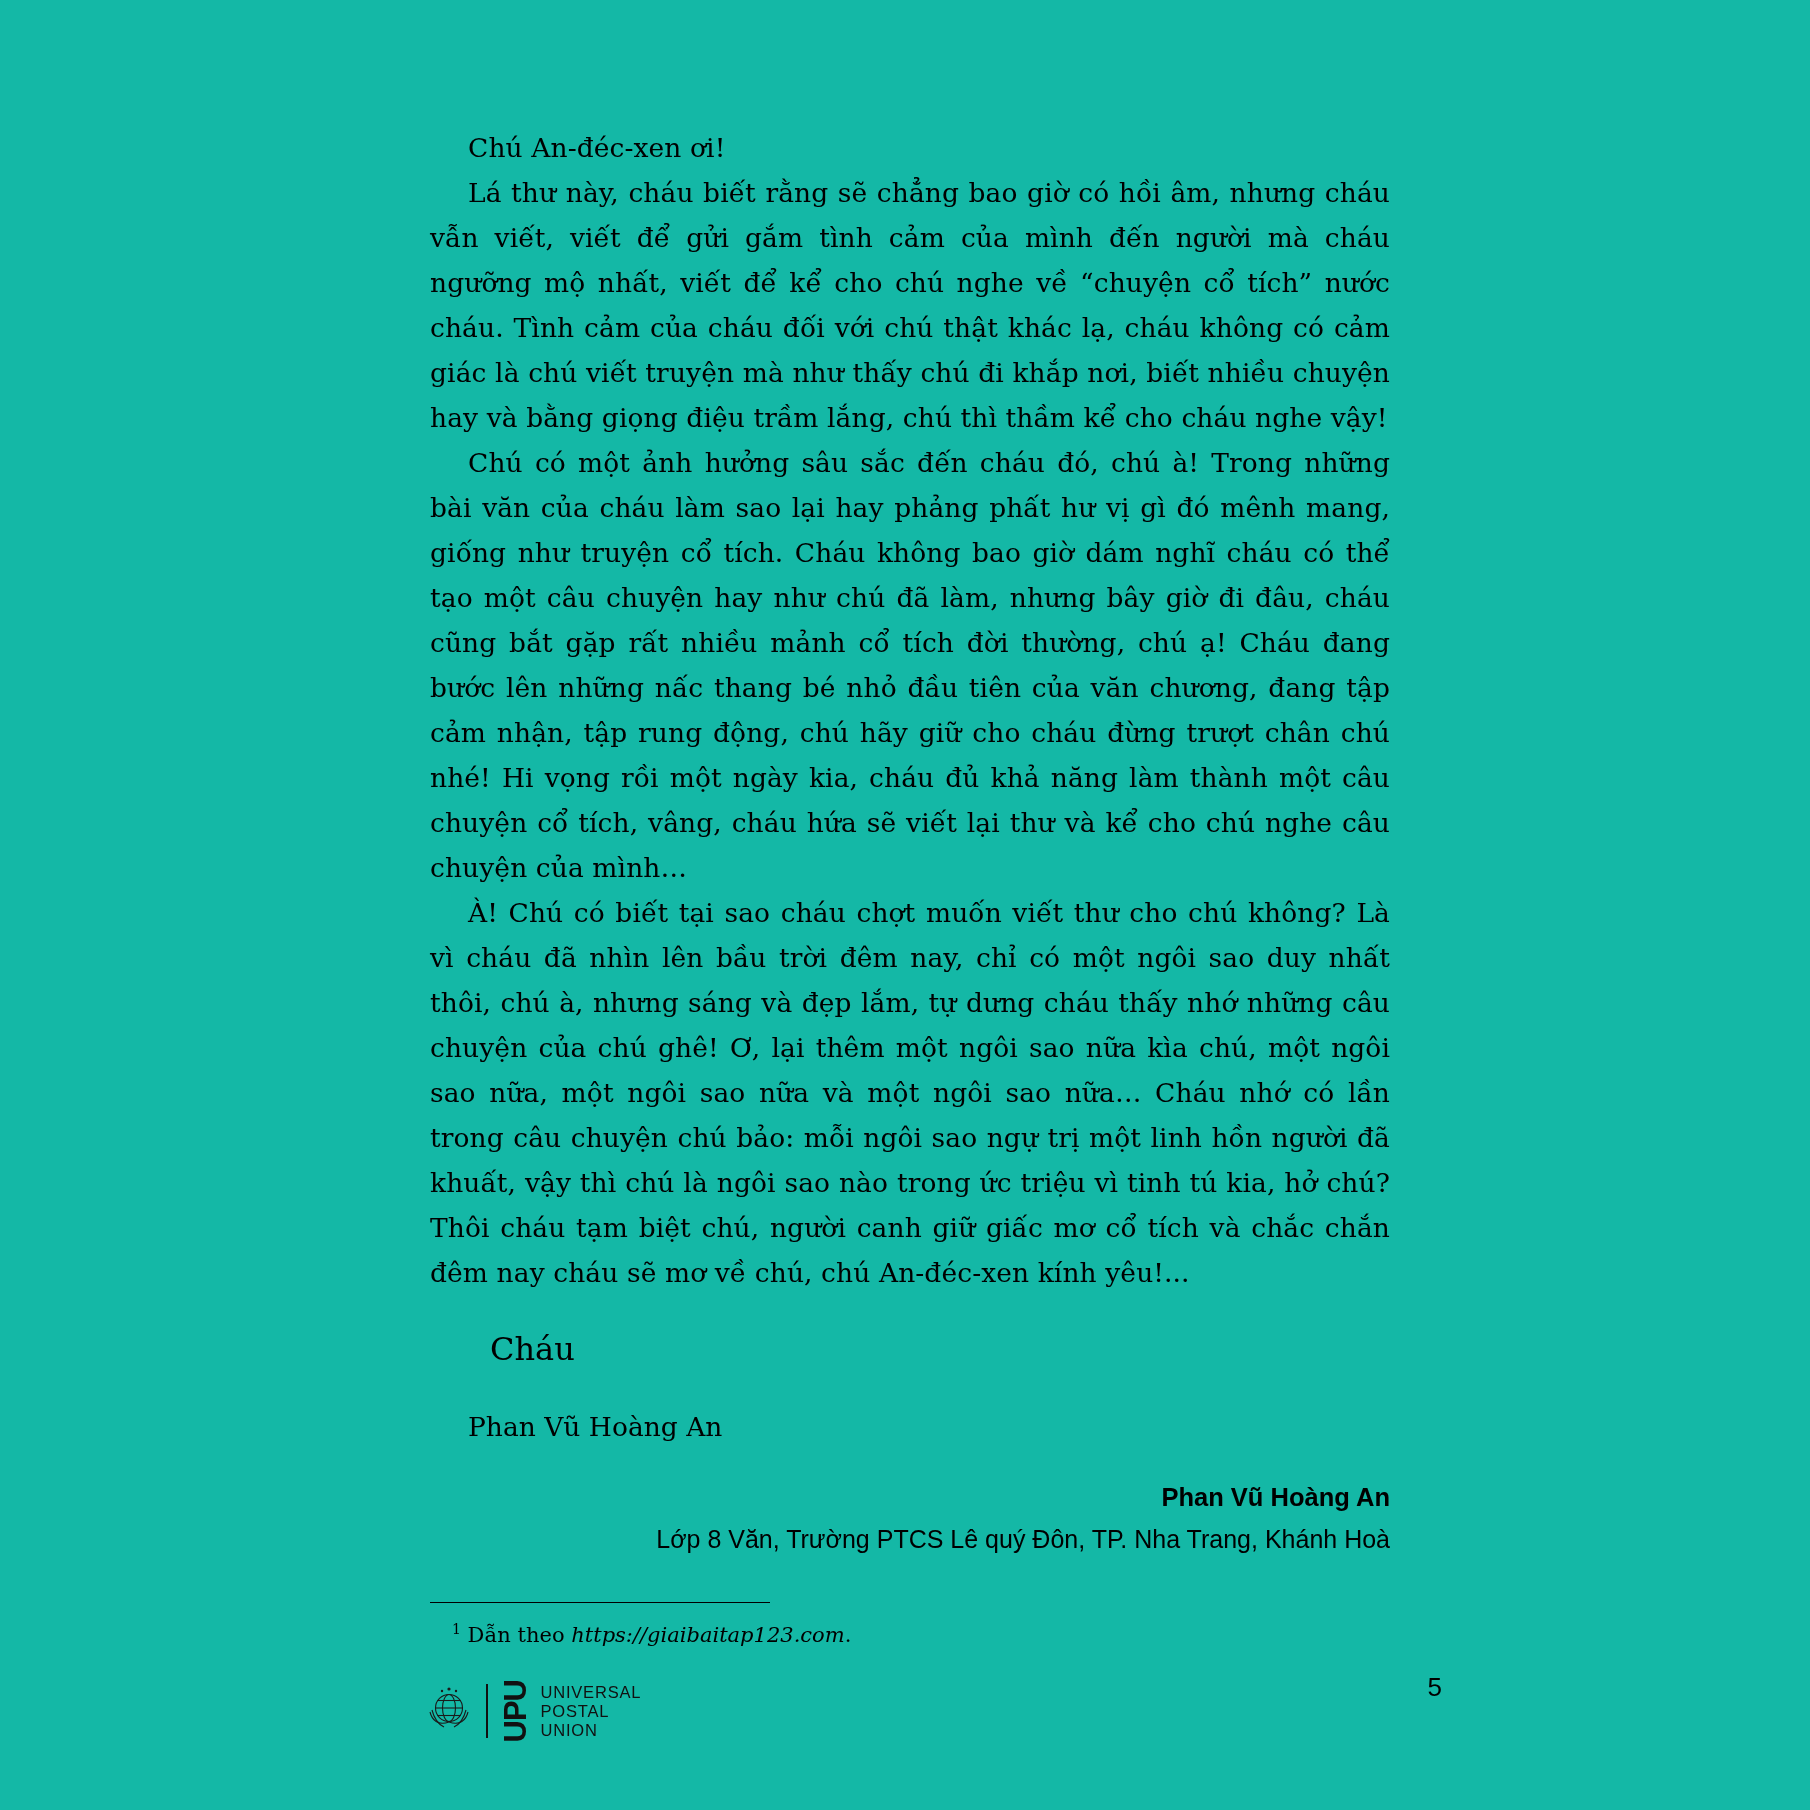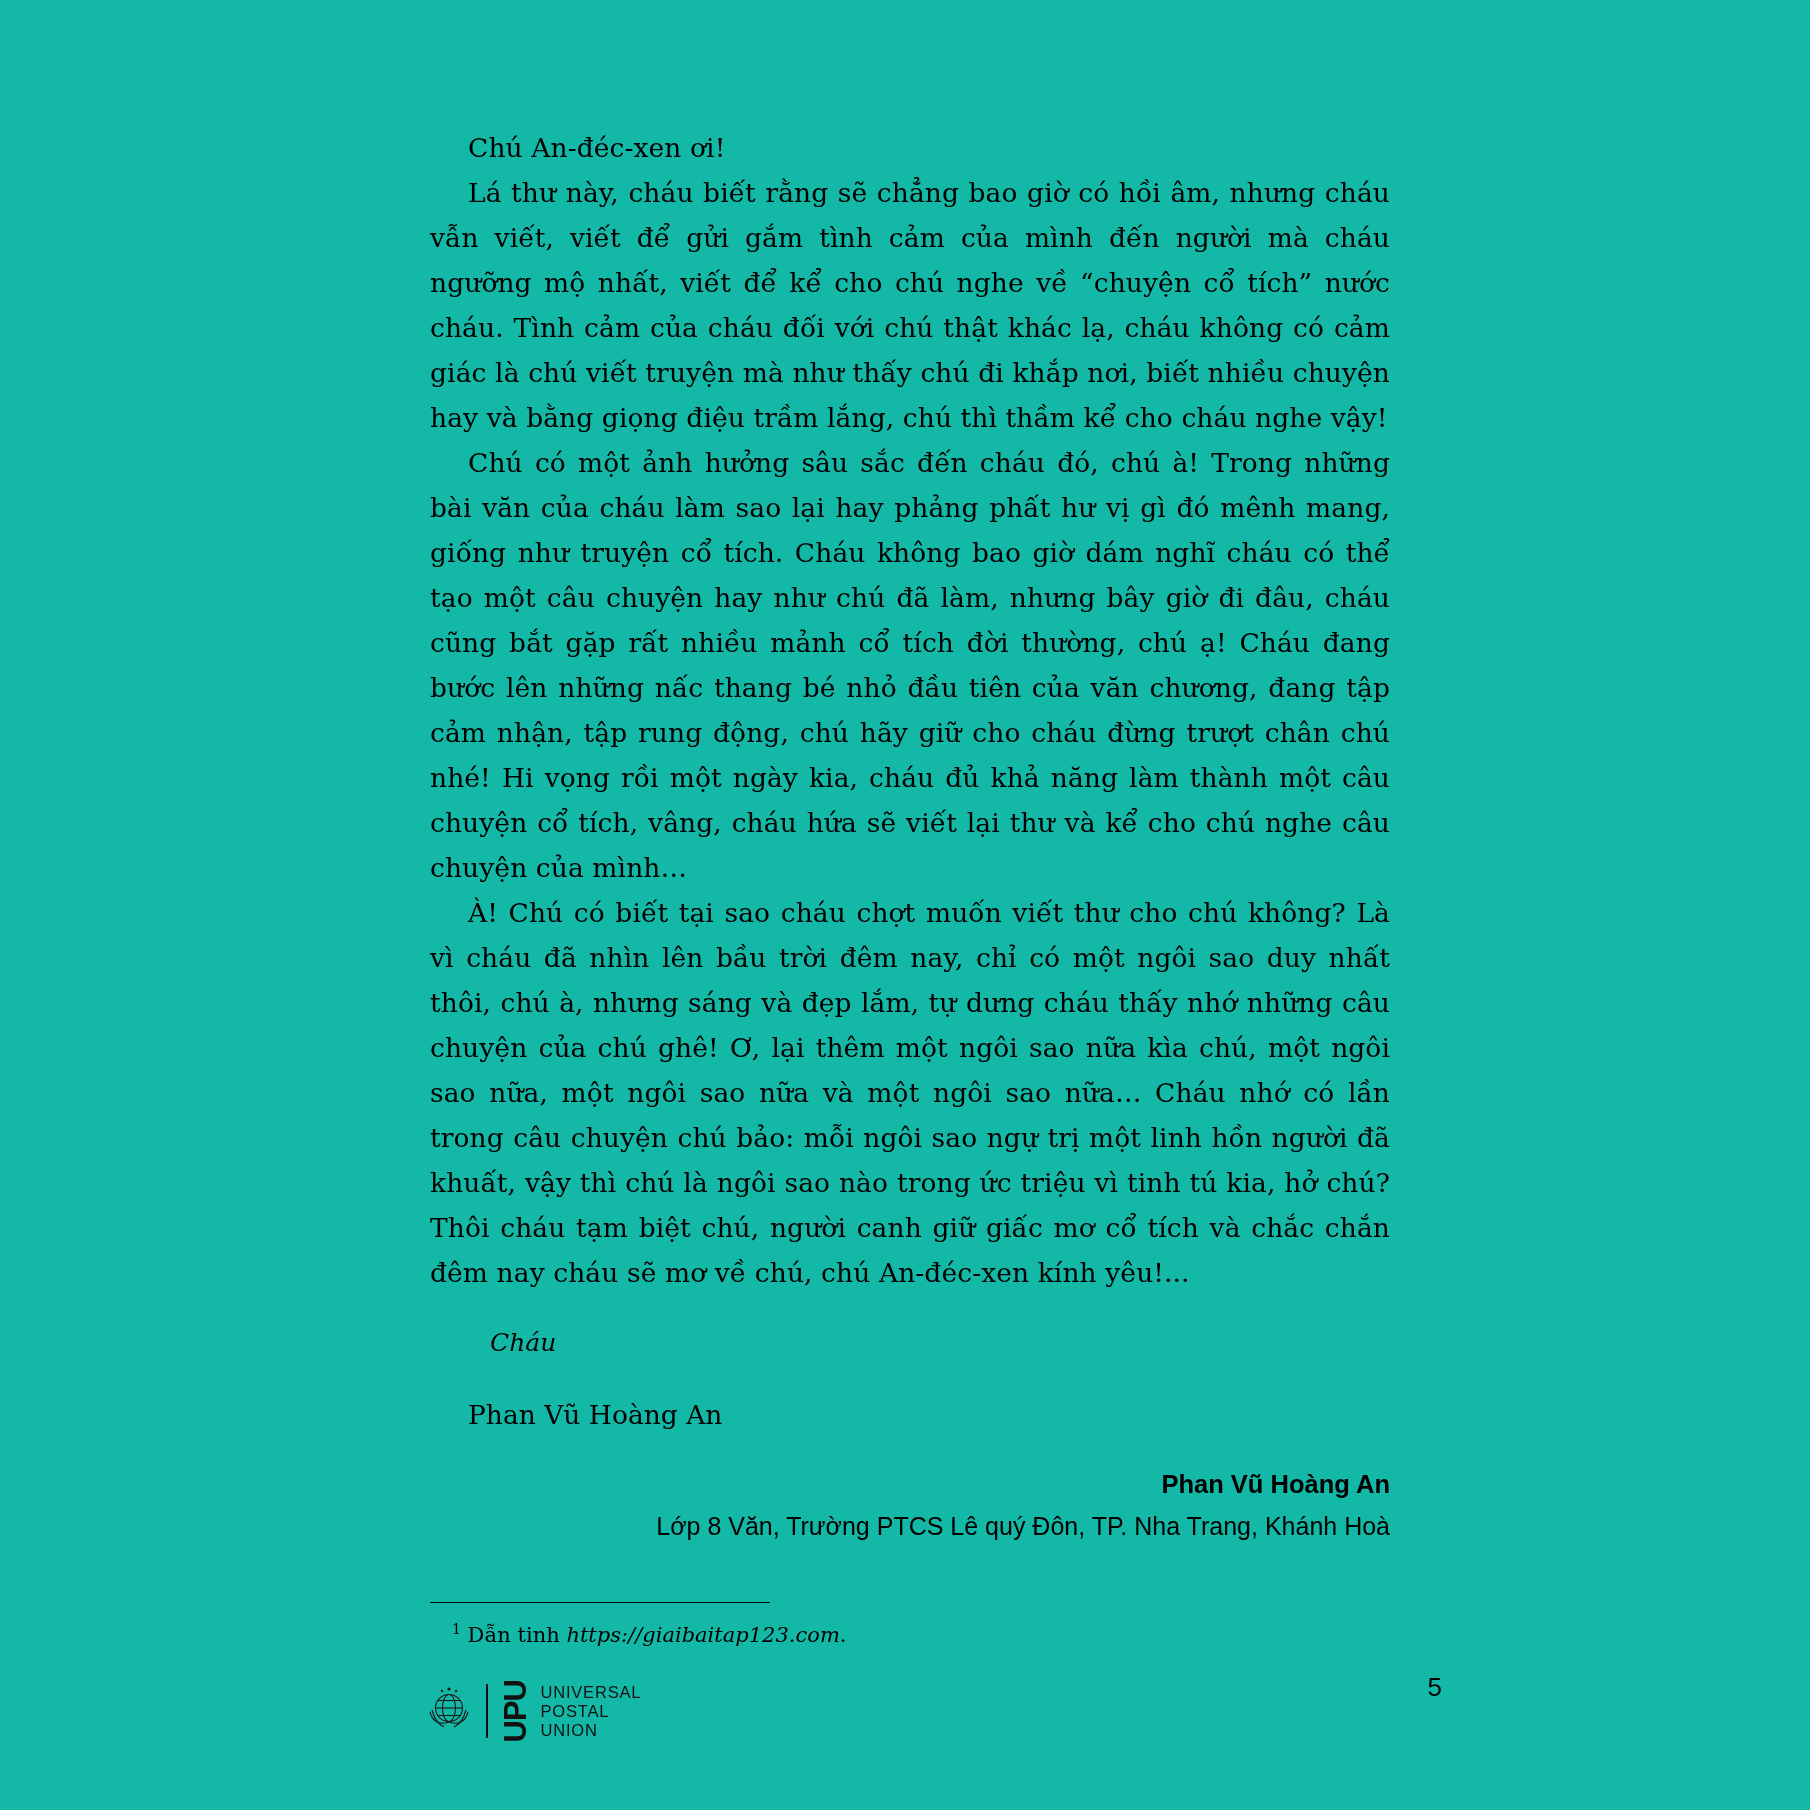--- a/index.html
+++ b/index.html
@@ -37,23 +37,22 @@
     text-justify: inter-word;
     margin: 0 0 0 0;
     text-indent: 38px;
     letter-spacing: 0.1px;
   }
   .salutation {
     text-indent: 38px;
   }
   .signer-italic {
     font-family: "DejaVu Serif", serif;
-    font-size: 25px;
+    font-size: 32px;
     line-height: 45px;
-    font-style: italic;
     text-indent: 60px;
   }
   .signer-name {
     font-family: "DejaVu Serif", serif;
     font-size: 26.5px;
     line-height: 45px;
     text-indent: 38px;
   }
   .credit-block {
     margin-top: 22px;
@@ -165,21 +164,21 @@
       <div class="credit-name">Phan Vũ Hoàng An</div>
       <div class="credit-line">Lớp 8 Văn, Trường PTCS Lê quý Đôn, TP. Nha Trang, Khánh Hoà</div>
     </div>
 
   </div>
 
   <div class="footnote-rule"></div>
 
   <div class="footnote">
     <sup>1</sup>
-    <span>Dẫn tinh </span><span class="url">https://giaibaitap123.com</span><span>.</span>
+    <span>Dẫn theo </span><span class="url">https://giaibaitap123.com</span><span>.</span>
   </div>
 
   <div class="page-number">5</div>
 
   <div class="upu-logo">
     <span class="upu-emblem">
       <svg width="62" height="62" viewBox="0 0 62 62" xmlns="http://www.w3.org/2000/svg">
         <g fill="none" stroke="#1a1a1a" stroke-width="1.1">
           <circle cx="31" cy="28" r="13.5"></circle>
           <ellipse cx="31" cy="28" rx="6.5" ry="13.5"></ellipse>

